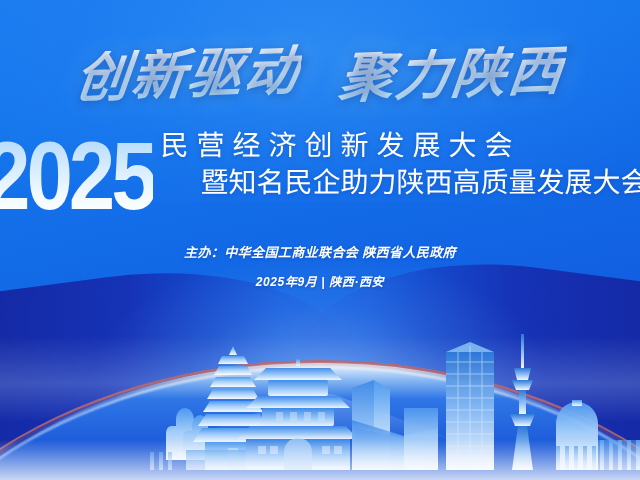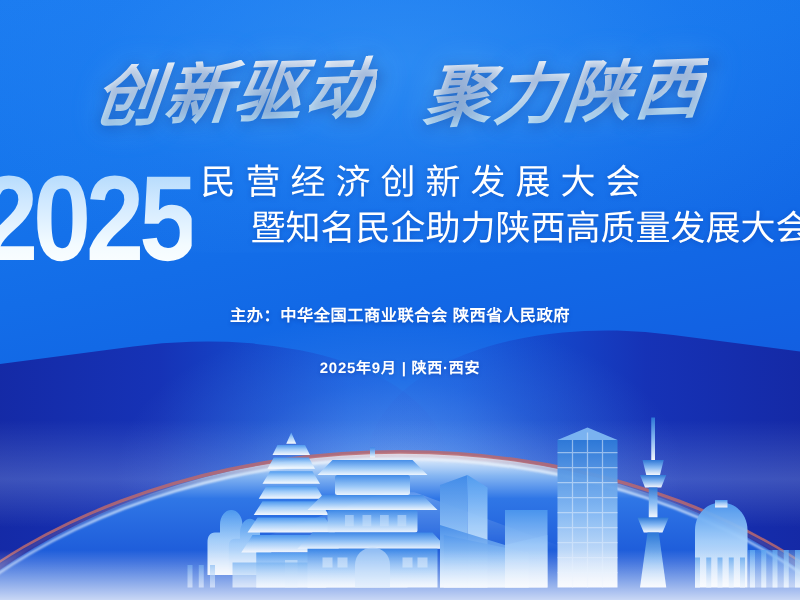--- a/index.html
+++ b/index.html
@@ -140,29 +140,29 @@
   }
   .title-sub{
     font-size:28px;line-height:38px;
     letter-spacing:0px;
     white-space:nowrap;
     margin-left:40px;
   }
 
   .meta{
     position:absolute;left:0;top:243px;width:100%;
-    text-align:center;color:#ffffff;
+    text-align:center;color:#ffffff;font-style:italic;
   }
   .org{
     font-size:13px;line-height:20px;font-weight:700;
     letter-spacing:.4px;
     text-shadow:0 1px 3px rgba(10,50,150,0.4);
   }
   .date{
-    margin-top:22px;
+    margin-top:10px;
     font-size:12px;line-height:18px;font-weight:700;
     letter-spacing:.6px;
     text-shadow:0 1px 3px rgba(10,50,150,0.4);
   }
 </style>
 </head>
 <body>
 
 <div id="poster">
 

